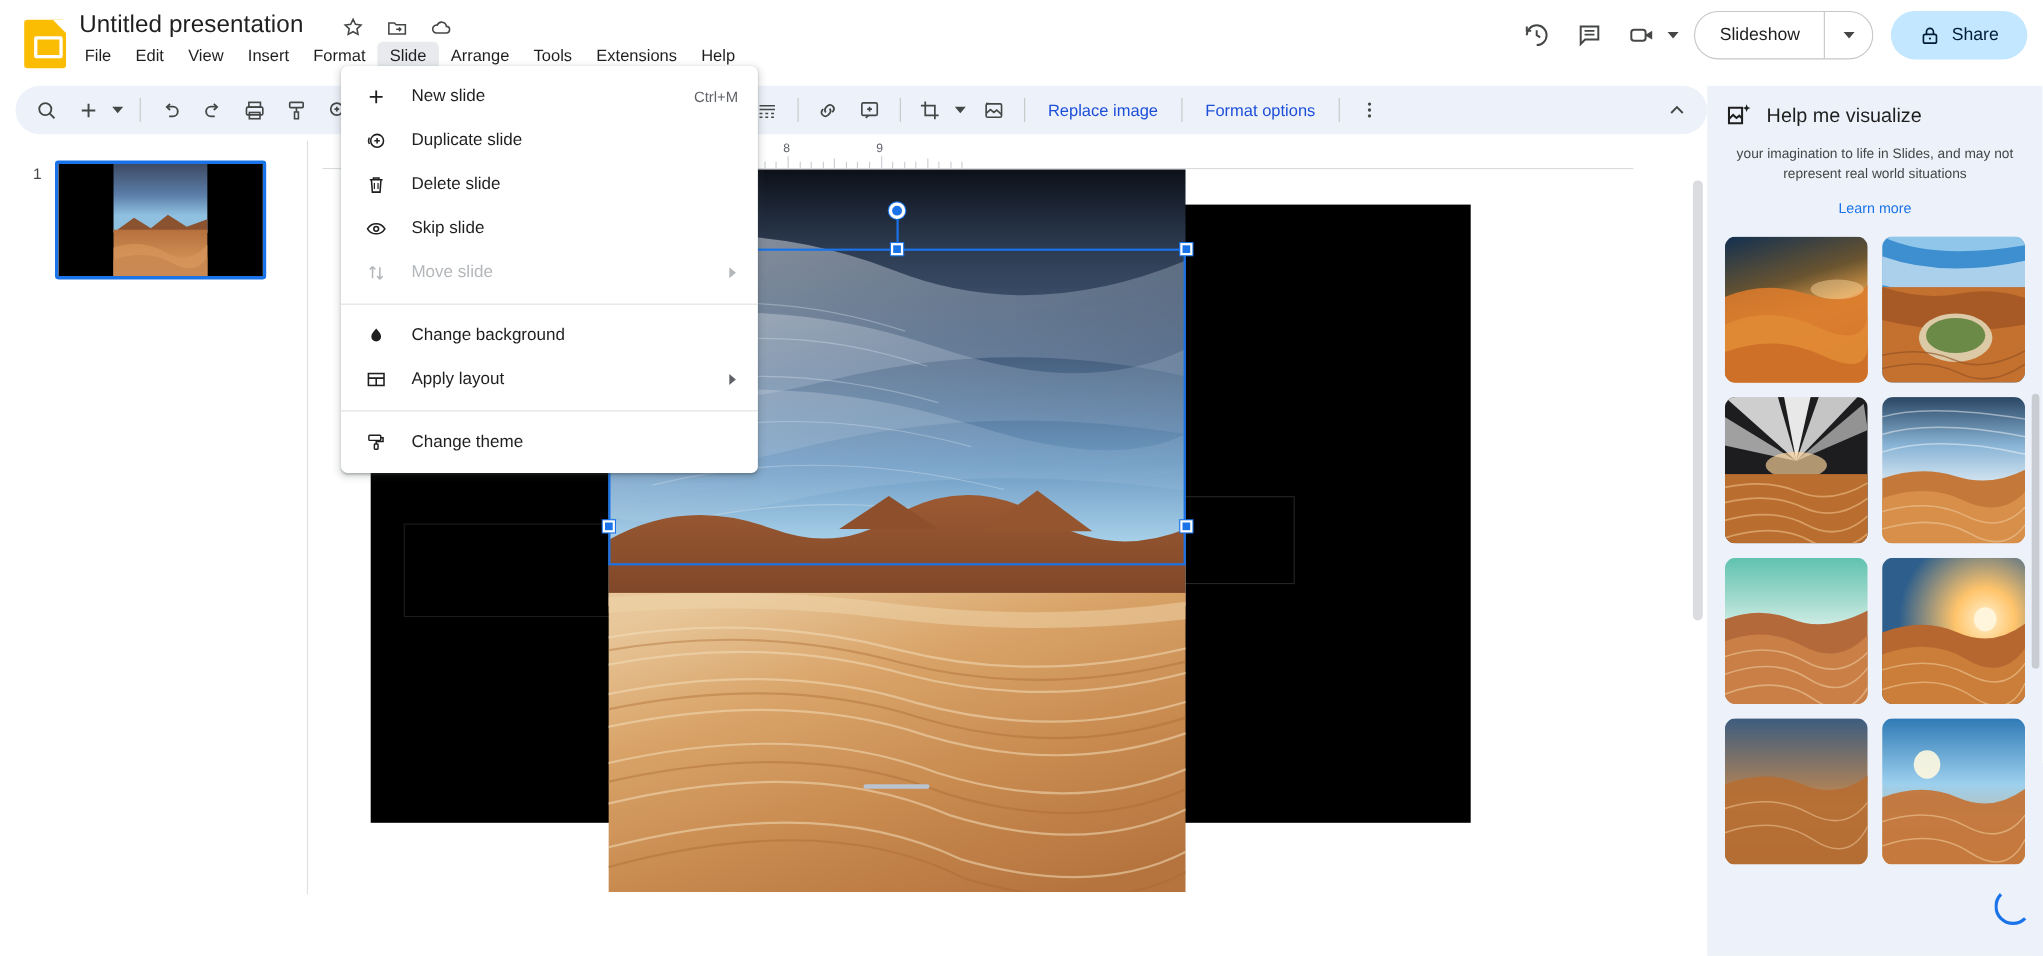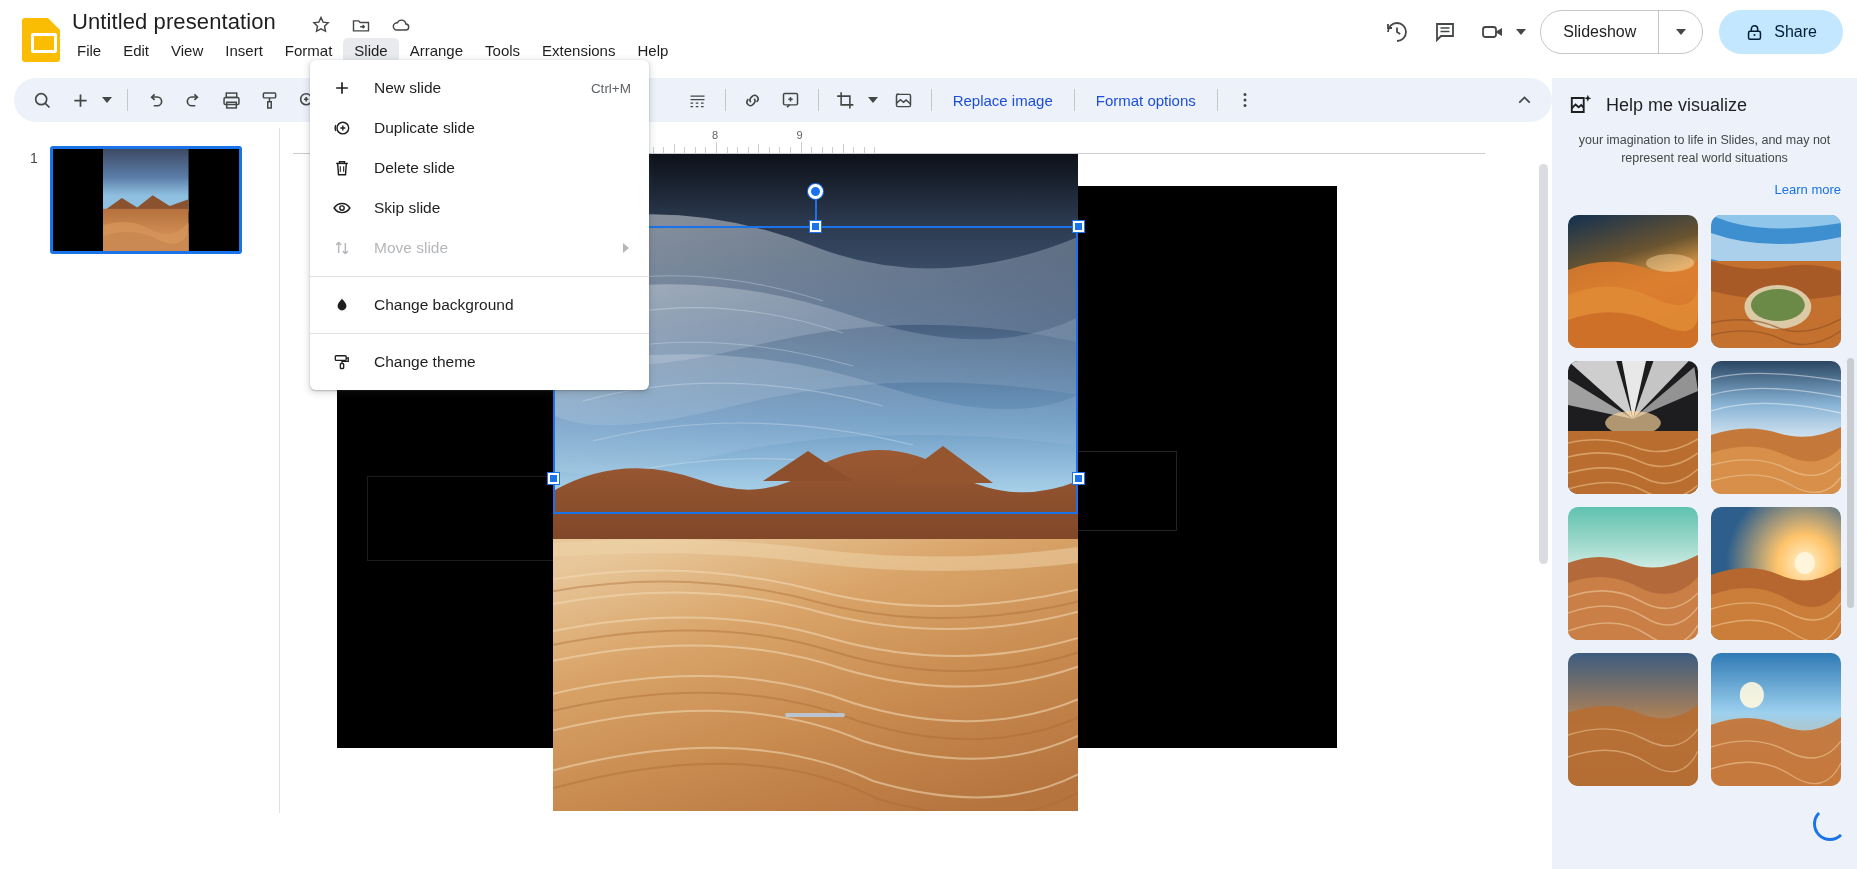--- a/index.html
+++ b/index.html
@@ -80,28 +80,28 @@
   .grid-icon-btn { position:absolute; left:28px; top:12px; width:34px; height:34px; display:flex; align-items:center; justify-content:center; cursor:pointer; color:#444746;}
   .collapse-btn { position:absolute; left:92px; top:12px; width:34px; height:34px; display:flex; align-items:center; justify-content:center; cursor:pointer; color:#444746;}
   .notes-field { position:absolute; left:293px; top:4px; width:1186px; height:48px; background:#edf2fa; border-radius:8px; display:flex; align-items:center; padding-left:20px; cursor:text;}
   .notes-text { font-size:16px; color:#444746;}
 
   
   .rpanel { position:absolute; right:0; top:78px; width:305px; bottom:0; background:#edf2fa; padding:14px 16px 0 16px; overflow:hidden;}
   .rp-head { display:flex; align-items:center; gap:12px; margin-bottom:14px;}
   .rp-title { font-size:18px; color:#1f1f1f; font-weight:400;}
   .rp-desc { font-size:12.5px; color:#444746; text-align:center; line-height:1.42; padding:0 6px;}
-  .rp-learn { font-size:13px; color:#1a73e8; text-align:right; margin-top:14px; cursor:pointer;}
+  .rp-learn { font-size:13px; color:#1a73e8; text-align:center; margin-top:14px; cursor:pointer;}
   .img-grid { display:grid; grid-template-columns:1fr 1fr; gap:13px; margin-top:18px;}
   .gen-img { width:100%; height:133px; border-radius:10px; overflow:hidden; cursor:pointer;}
   .rp-scroll { position:absolute; right:3px; top:280px; width:7px; height:250px; background:#c9ccd1; border-radius:4px;}
   .corner-arc { position:absolute; right:10px; bottom:28px; width:34px; height:34px; border:3px solid #1a73e8; border-radius:50%; border-right-color:transparent; border-top-color:transparent;}
 
   
-  .dropdown { position:absolute; left:310px; top:60px; width:339px; background:#fff; border-radius:6px;
+  .dropdown { position:absolute; left:310px; top:60px; width:379px; background:#fff; border-radius:6px;
      box-shadow:0 2px 6px 2px rgba(60,64,67,.15), 0 1px 2px rgba(60,64,67,.3); padding:8px 0; z-index:50;text-align:right;}
   .dd-item { display:flex; align-items:center; height:40px; padding:0 18px 0 20px; cursor:pointer; position:relative;}
   .dd-icon { width:24px; height:24px; display:flex; align-items:center; justify-content:center; color:#1f1f1f; flex:none;}
   .dd-label { font-size:15.5px; color:#1f1f1f; margin-left:20px; white-space:nowrap;}
   .dd-item.disabled .dd-label, .dd-item.disabled .dd-icon { color:#b4b7ba; }
   .dd-shortcut { position:absolute; right:18px; font-size:13.5px; color:#5f6368;}
   .dd-arrow { position:absolute; right:20px; width:0;height:0;
      border-top:5px solid transparent;border-bottom:5px solid transparent;border-left:6px solid #5f6368;}
   .dd-item.disabled .dd-arrow { border-left-color:#b4b7ba;}
   .dd-sep { height:1px; background:#e0e0e0; margin:8px 0;}
@@ -736,20 +736,30 @@
       </div>
       <div class="dd-sep"></div>
       <div class="dd-item">
         <div class="dd-icon">
           <svg width="20" height="20" viewBox="0 0 24 24" fill="currentColor">
             <path d="M12 4.5c-3 3.4-5.3 6-5.3 8.5A5.3 5.3 0 0 0 12 18.5a5.3 5.3 0 0 0 5.3-5.5c0-2.5-2.3-5.1-5.3-8.5z"></path>
           </svg>
         </div>
         <div class="dd-label">Change background</div>
       </div>
+      <div class="dd-item">
+        <div class="dd-icon">
+          <svg width="20" height="20" viewBox="0 0 24 24" fill="none" stroke="currentColor" stroke-width="1.7">
+            <rect x="3.5" y="5.5" width="17" height="13"></rect>
+            <path d="M3.5 10.5h17M12 10.5v8"></path>
+          </svg>
+        </div>
+        <div class="dd-label">Apply layout</div>
+        <div class="dd-arrow"></div>
+      </div>
       <div class="dd-sep"></div>
       <div class="dd-item">
         <div class="dd-icon">
           <svg width="20" height="20" viewBox="0 0 24 24" fill="none" stroke="currentColor" stroke-width="1.6">
             <rect x="4" y="4.5" width="13" height="5.5" rx="1"></rect>
             <path d="M17 7.2h2.5v4H12v2.8"></path>
             <rect x="10" y="14" width="4" height="5.8" rx="0.8"></rect>
           </svg>
         </div>
         <div class="dd-label">Change theme</div>

